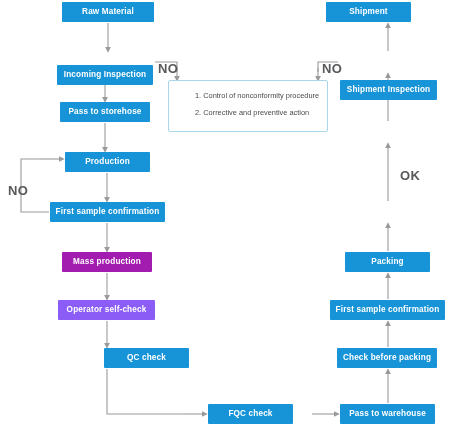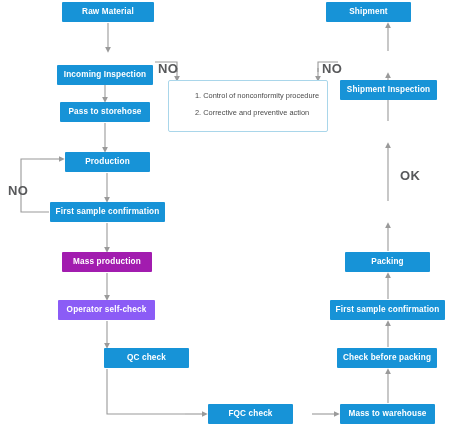--- a/index.html
+++ b/index.html
@@ -151,21 +151,21 @@
     <span>Operator self-check</span>
   </div>
   <div class="node" style="left: 65px; top: 348px; width: 85px; height: 20px; background: rgb(23, 147, 215); margin-left: 39px;">
     <span>QC check</span>
   </div>
 
   <div class="node" style="left: 208px; top: 404px; width: 85px; height: 20px; background: rgb(23, 147, 215);">
     <span>FQC check</span>
   </div>
   <div class="node" style="left: 340px; top: 404px; width: 95px; height: 20px; background: rgb(23, 147, 215);">
-    <span>Mass to warehouse</span>
+    <span>Pass to warehouse</span>
   </div>
 
   <div class="node" style="left: 337px; top: 348px; width: 100px; height: 20px; background: rgb(23, 147, 215); text-align: right;">
     <span>Check before packing</span>
   </div>
   <div class="node" style="left: 330px; top: 300px; width: 115px; height: 20px; background: rgb(23, 147, 215);">
     <span>First sample confirmation</span>
   </div>
   <div class="node" style="left: 345px; top: 252px; width: 85px; height: 20px; background: rgb(23, 147, 215);">
     <span>Packing</span>

